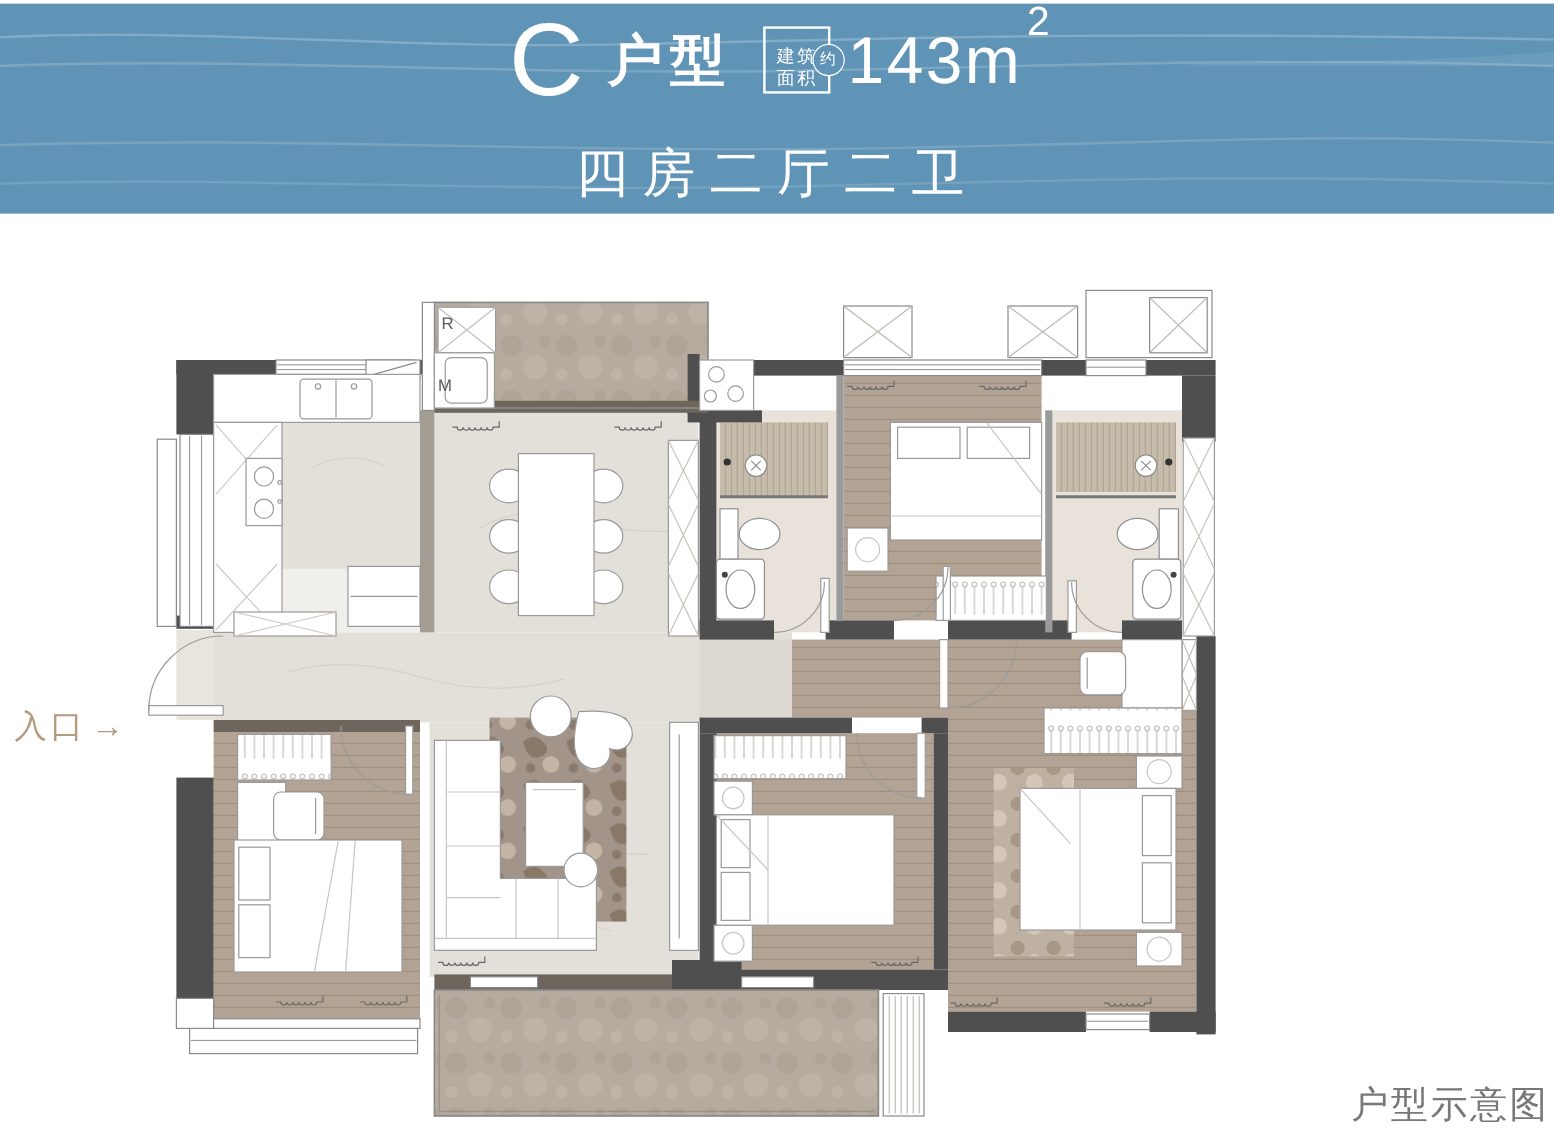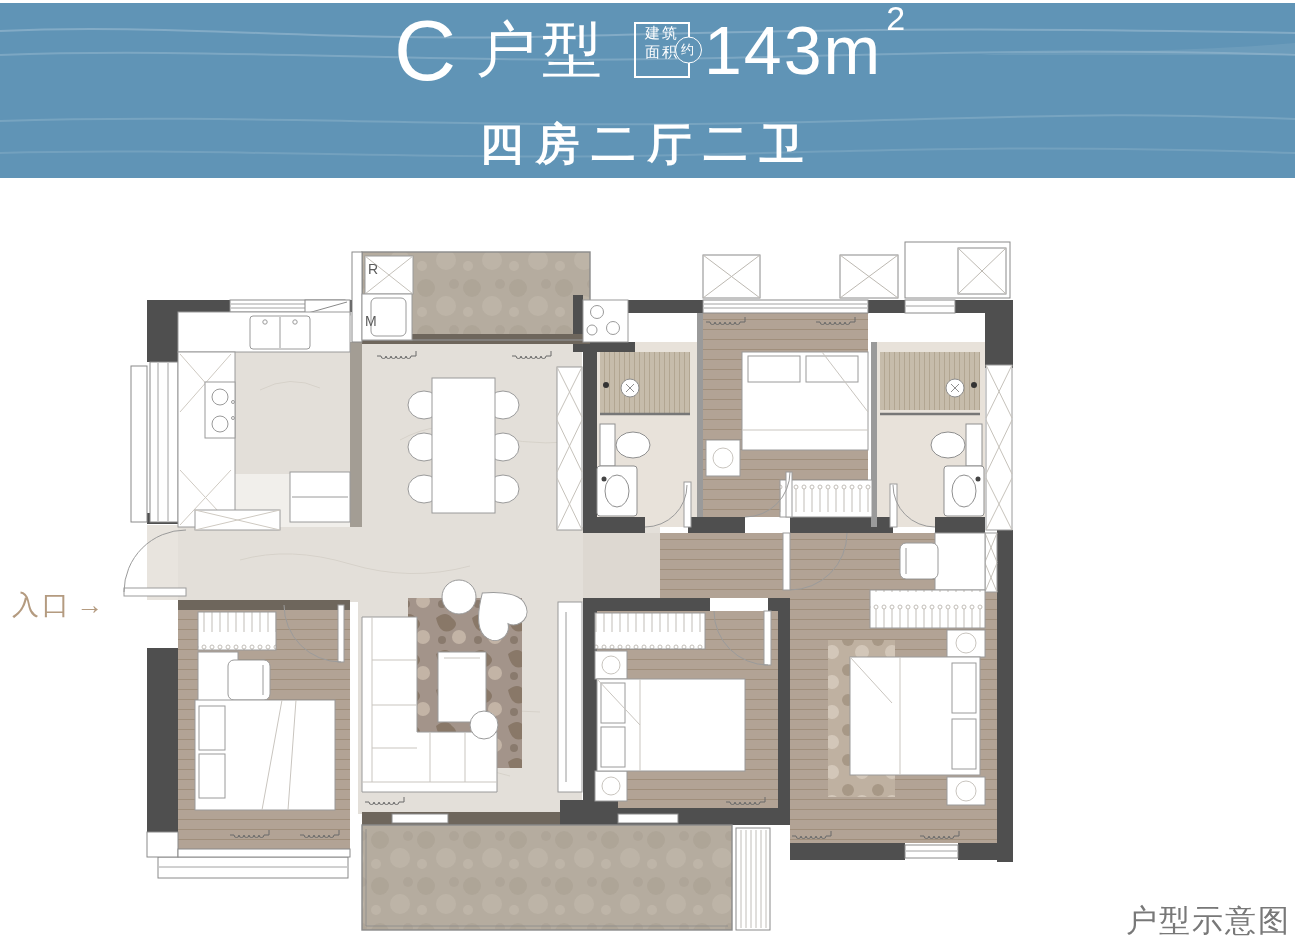--- a/index.html
+++ b/index.html
@@ -4,30 +4,30 @@
 <style>
   html,body{margin:0;padding:0;background:#ffffff;width:1295px;height:940px;overflow:hidden;
     font-family:"Liberation Sans", sans-serif;}
   #stage{position:relative;width:1295px;height:940px;background:#fff;}
   
   .banner{position:absolute;left:0;top:3px;width:1295px;height:175px;background:#6094b6;color:#fff;
     display:flex;flex-direction:column;align-items:center;justify-content:center;}
   .banner svg.waves{position:absolute;inset:0;width:100%;height:100%;}
   .b-line1{position:relative;display:flex;align-items:center;line-height:1;z-index:2;}
   .b-letter{font-size:86px;font-weight:300;}
-  .b-word{font-size:60px;font-weight:400;letter-spacing:6px;margin-left:20px;}
+  .b-word{font-size:46px;font-weight:700;letter-spacing:6px;margin-left:20px;}
   .b-areabox{position:relative;width:52px;height:52px;border:2px solid #fff;margin-left:26px;
-    display:flex;flex-direction:column;align-items:center;justify-content:flex-start;
+    display:flex;flex-direction:column;align-items:center;justify-content:flex-end;
     font-size:15px;line-height:1.25;letter-spacing:2px;}
   .b-approx{position:absolute;right:-14px;top:50%;transform:translateY(-50%);width:25px;height:25px;
     border:1.5px solid #fff;border-radius:50%;background:#6094b6;display:flex;align-items:center;
     justify-content:center;font-size:13px;}
-  .b-value{font-size:68px;font-weight:300;margin-left:14px;letter-spacing:2px;}
+  .b-value{font-size:55px;font-weight:300;margin-left:14px;letter-spacing:2px;}
   .b-sup{font-size:34px;font-weight:300;position:relative;top:-32px;left:4px;}
-  .b-sub{position:relative;z-index:2;font-size:44px;font-weight:700;letter-spacing:12px;margin-top:22px;}
+  .b-sub{position:relative;z-index:2;font-size:44px;font-weight:400;letter-spacing:12px;margin-top:22px;}
   
   .entrance{position:absolute;left:12px;top:566px;font-size:27px;color:#b49b80;letter-spacing:3px;
     display:flex;align-items:center;margin-top:21px;}
   .entrance .arrow{font-size:27px;font-weight:bold;margin-left:4px;letter-spacing:0;}
   .caption{position:absolute;right:4px;top:900px;font-size:31px;color:#787878;letter-spacing:2px;}
   svg.plan{position:absolute;left:0;top:0;width:1295px;height:940px;}
   svg.plan text{font-family:"Liberation Sans", sans-serif;}
 </style>
 </head>
 <body>

